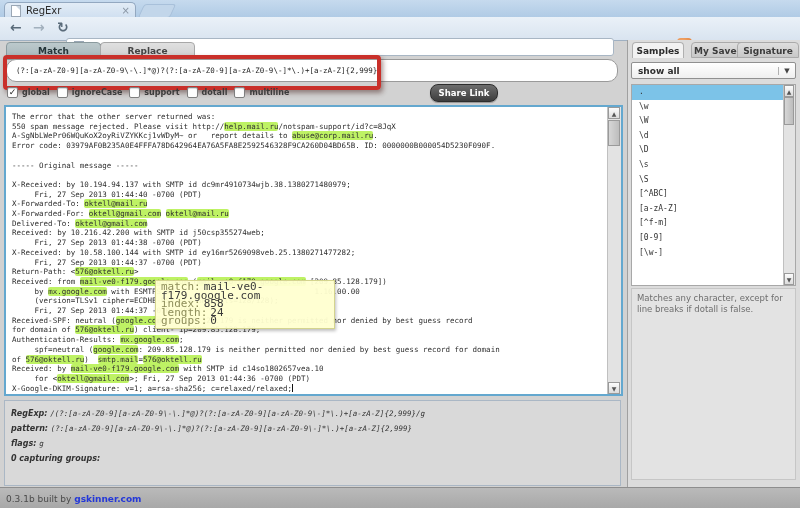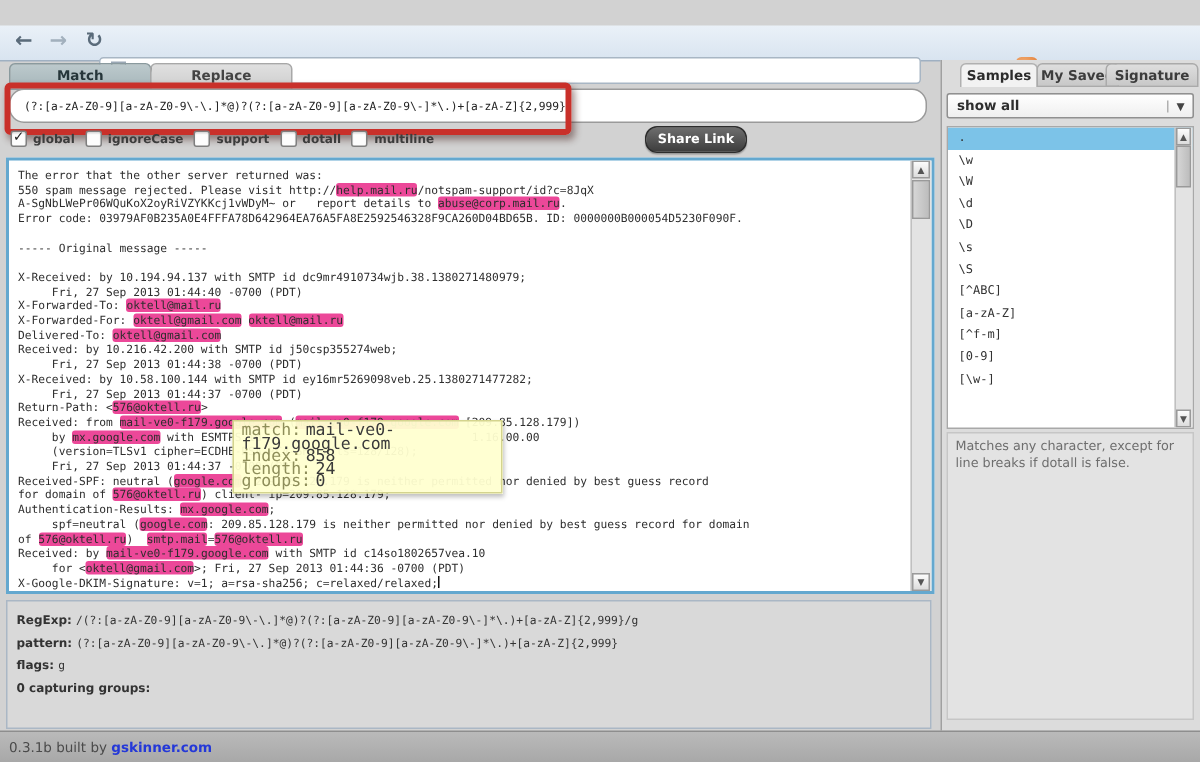--- a/index.html
+++ b/index.html
@@ -38,33 +38,33 @@
   .flagsrow{left:7px;top:85px;height:14px;display:flex;align-items:center;gap:7px;}
   .flag{display:flex;align-items:center;gap:4px;}
   .cb{width:9px;height:9px;background:#fdfdfd;border:1px solid #7f7f7f;border-radius:2px;font-size:9px;line-height:9px;color:#222;text-align:center;box-shadow:inset 0 1px 1px rgba(0,0,0,.15);}
   .flag span.lb{font-size:8px;font-weight:bold;color:#3c3c3c;}
   .sharebtn{left:430px;top:84px;width:66px;height:16px;background:linear-gradient(#6e6e6e,#3d3d3d);
             border:1px solid #2d2d2d;border-radius:8px;color:#fff;font-size:8.5px;font-weight:bold;
             text-align:center;line-height:16px;box-shadow:0 1px 1px rgba(0,0,0,.3);}
   .editor{left:4px;top:105px;width:615px;height:287px;background:#fff;border:2px solid #64a8cf;overflow:hidden;}
   .lines{position:absolute;left:6px;top:5px;font-family:"DejaVu Sans Mono","Liberation Mono",monospace;
          font-size:7.5px;line-height:9.7px;color:#2e2e2e;white-space:pre;}
-  .tl .hl{background:#ec4899;border-radius:2px;text-align:center;}
+  .tl .hl{background:#bef264;border-radius:2px;text-align:center;}
   .caret{display:inline-block;width:1px;height:8px;background:#111;vertical-align:-1px;}
   .vscroll{position:absolute;right:0;top:0;width:13px;height:100%;background:#e3e3e3;border-left:1px solid #c0c0c0;}
   .sbtn{position:absolute;left:0;width:12px;height:12px;background:linear-gradient(#fcfcfc,#dcdcdc);
         border:1px solid #9a9a9a;font-size:6px;text-align:center;line-height:12px;color:#555;box-sizing:border-box;}
   .sthumb{position:absolute;left:0;width:12px;background:linear-gradient(90deg,#d6d6d6,#bdbdbd);border:1px solid #9a9a9a;box-sizing:border-box;}
   .tooltip{left:155px;top:280px;width:168px;background:rgba(255,255,208,.95);border:1px solid #d4d48e;
            box-shadow:1px 2px 3px rgba(0,0,0,.25);padding:2px 5px;font-family:"DejaVu Sans Mono","Liberation Mono",monospace;
            font-size:11px;line-height:8.6px;}
   .tooltip .tlab{color:#8e8e5a;margin-right:3px;}
   .tooltip .tval{color:#3a3a3a;}
   .results{left:4px;top:400px;width:617px;height:86px;background:#d9d9d9;border:1px solid #aab7c5;padding:4px 6px;box-sizing:border-box;}
-  .rrow{line-height:12px;white-space:pre;}
+  .rrow{line-height:12px;white-space:pre;font-style:italic;}
   .rlab{font-size:8px;font-weight:bold;color:#333;}
   .rval{font-family:"DejaVu Sans Mono","Liberation Mono",monospace;font-size:7.5px;color:#333;}
   
   .sidebar{left:627px;top:40px;width:173px;height:447px;background:#dcdcdc;border-left:1px solid #a0a0a0;}
   .stab{position:absolute;top:2px;height:16px;font-size:9px;font-weight:bold;text-align:center;line-height:16px;border-radius:4px 4px 0 0;box-sizing:border-box;}
   .stab.active{background:#f2f2f2;border:1px solid #b0b0b0;border-bottom:none;color:#2c2c2c;}
   .stab.idle{background:linear-gradient(#dedede,#c8c8c8);border:1px solid #aaa;color:#3c3c3c;}
   .dropdown{position:absolute;left:3px;top:22px;width:165px;height:17px;background:linear-gradient(#fff,#efefef);
             border:1px solid #909090;border-radius:2px;display:flex;align-items:center;box-sizing:border-box;}
   .dropdown .dtext{flex:1;font-size:9px;font-weight:bold;color:#2e2e2e;padding-left:6px;}
@@ -79,20 +79,28 @@
           display:flex;align-items:center;font-size:9px;color:#4a4a4a;}
   .footer .left{padding-left:6px;flex:1;}
   .blulink{color:#2438d8;font-weight:bold;}
   .footer .right{padding-right:8px;display:flex;gap:16px;}
 </style>
 </head>
 <body>
 
 <div id="root">
 
+  <div class="abs tabstrip">
+    <div class="abs btab">
+      <span class="favicon"></span>
+      <span class="btab-title">RegExr</span>
+      <span class="tabclose">×</span>
+    </div>
+    <div class="abs newtab"></div>
+  </div>
   <div class="abs toolbar">
     <span class="abs navbtn" style="left:10px;top:0;color:#5a6b7a;">←</span>
     <span class="abs navbtn" style="left:33px;top:0;color:#a2b0bd;">→</span>
     <span class="abs navbtn" style="left:57px;top:0;color:#5a6b7a;">↻</span>
     <div class="abs urlbar">
       <span class="pageicon"></span>
       <span class="urltext">www.regexr.com</span>
     </div>
     <div class="abs copyicon"></div>
     <span class="abs" style="left:652px;top:21px;font-size:13px;color:#7c8a99;">☆</span>
@@ -150,21 +158,21 @@
     </div>
 
   <div class="abs results">
     <div class="rrow"><span class="rlab">RegExp: </span><span class="rval">/(?:[a-zA-Z0-9][a-zA-Z0-9\-\.]*@)?(?:[a-zA-Z0-9][a-zA-Z0-9\-]*\.)+[a-zA-Z]{2,999}/g</span></div>
     <div class="rrow"><span class="rlab">pattern: </span><span class="rval">(?:[a-zA-Z0-9][a-zA-Z0-9\-\.]*@)?(?:[a-zA-Z0-9][a-zA-Z0-9\-]*\.)+[a-zA-Z]{2,999}</span></div>
     <div class="rrow"><span class="rlab">flags: </span><span class="rval">g</span></div>
     <div class="rrow"><span class="rlab">0 capturing groups:</span></div>
   </div>
 
   <div class="abs sidebar">
-    <div class="stab active" style="left:12px;width:52px;">Samples</div>
+    <div class="stab active" style="left:4px;width:52px;">Samples</div>
     <div class="stab idle" style="left:63px;width:55px;">My Saved</div>
     <div class="stab idle" style="left:109px;width:62px;">Signature</div>
     <div class="dropdown">
       <span class="dtext">show all</span>
       <span class="darr">▼</span>
     </div>
     <div class="slist" id="samples-list">
       <div class="li sel">.</div>
         <div class="li">\w</div>
         <div class="li">\W</div>

